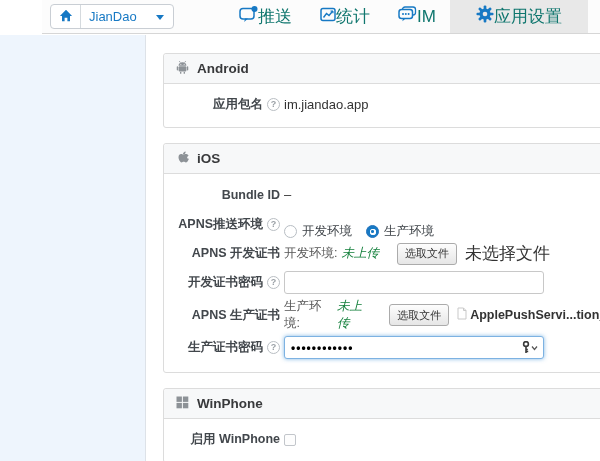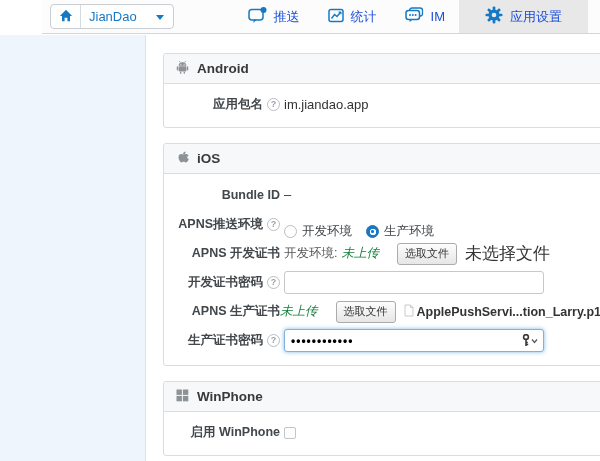--- a/index.html
+++ b/index.html
@@ -22,22 +22,22 @@
   .home-seg { width:30px; display:flex; align-items:center; justify-content:center; border-right:1px solid #d5dade; }
   .appname-seg { width:92px; display:flex; align-items:center; padding:0 8px; position:relative; }
   .appname-seg .appname { color:#1779c4; font-size:13px; }
   .caret-down {
     position:absolute; right:9px; top:10px; width:0; height:0;
     border-left:4.5px solid transparent; border-right:4.5px solid transparent;
     border-top:5.5px solid #1779c4;
   }
   .topnav { margin-left:auto; display:flex; align-items:stretch; margin-right:12px; }
   .nav-item {
-    display:flex; align-items:center; gap:7px; padding:0 14px;
-    color:#1d4ed8; font-size:13px; cursor:pointer; white-space:nowrap;
+    display:flex; align-items:center; padding:0 14px;
+    color:#0f766e; font-size:17px; cursor:pointer; white-space:nowrap;
   }
   .nav-item.active { background:#e8e8e8; padding:8px 26px; }
   
   .sidebar {
     position:absolute; top:35px; left:0; width:146px; bottom:0;
     background:#eef5fd; border-right:1px solid #dde2e8;
   }
   .content {
     position:absolute; top:35px; left:147px; right:0; bottom:0;
     background:#fff; padding:18px 0 0 16px;
@@ -256,20 +256,21 @@
         <div class="control-cell">
           <input class="text-input" type="text" style="">
         </div>
       </div>
 
       <div class="form-row">
         <div class="label-cell">
           <span>APNS 生产证书</span>
         </div>
         <div class="control-cell">
+          <span class="env-prefix">生产环境:</span>
           <span class="not-uploaded" style="margin-left:-4px">未上传</span>
           <button class="file-btn">选取文件</button>
           <span class="file-chip">
             <span>
               <svg width="10" height="13" viewBox="0 0 10 13">
                 <path d="M1 1 H6.5 L9 3.5 V12 H1 Z" fill="#fff" stroke="#c9c9c9" stroke-width="1"></path>
                 <path d="M6.5 1 V3.5 H9" fill="none" stroke="#c9c9c9" stroke-width="1"></path>
               </svg>
             </span>
             <span class="file-name">ApplePushServi...tion_Larry.p12</span>

